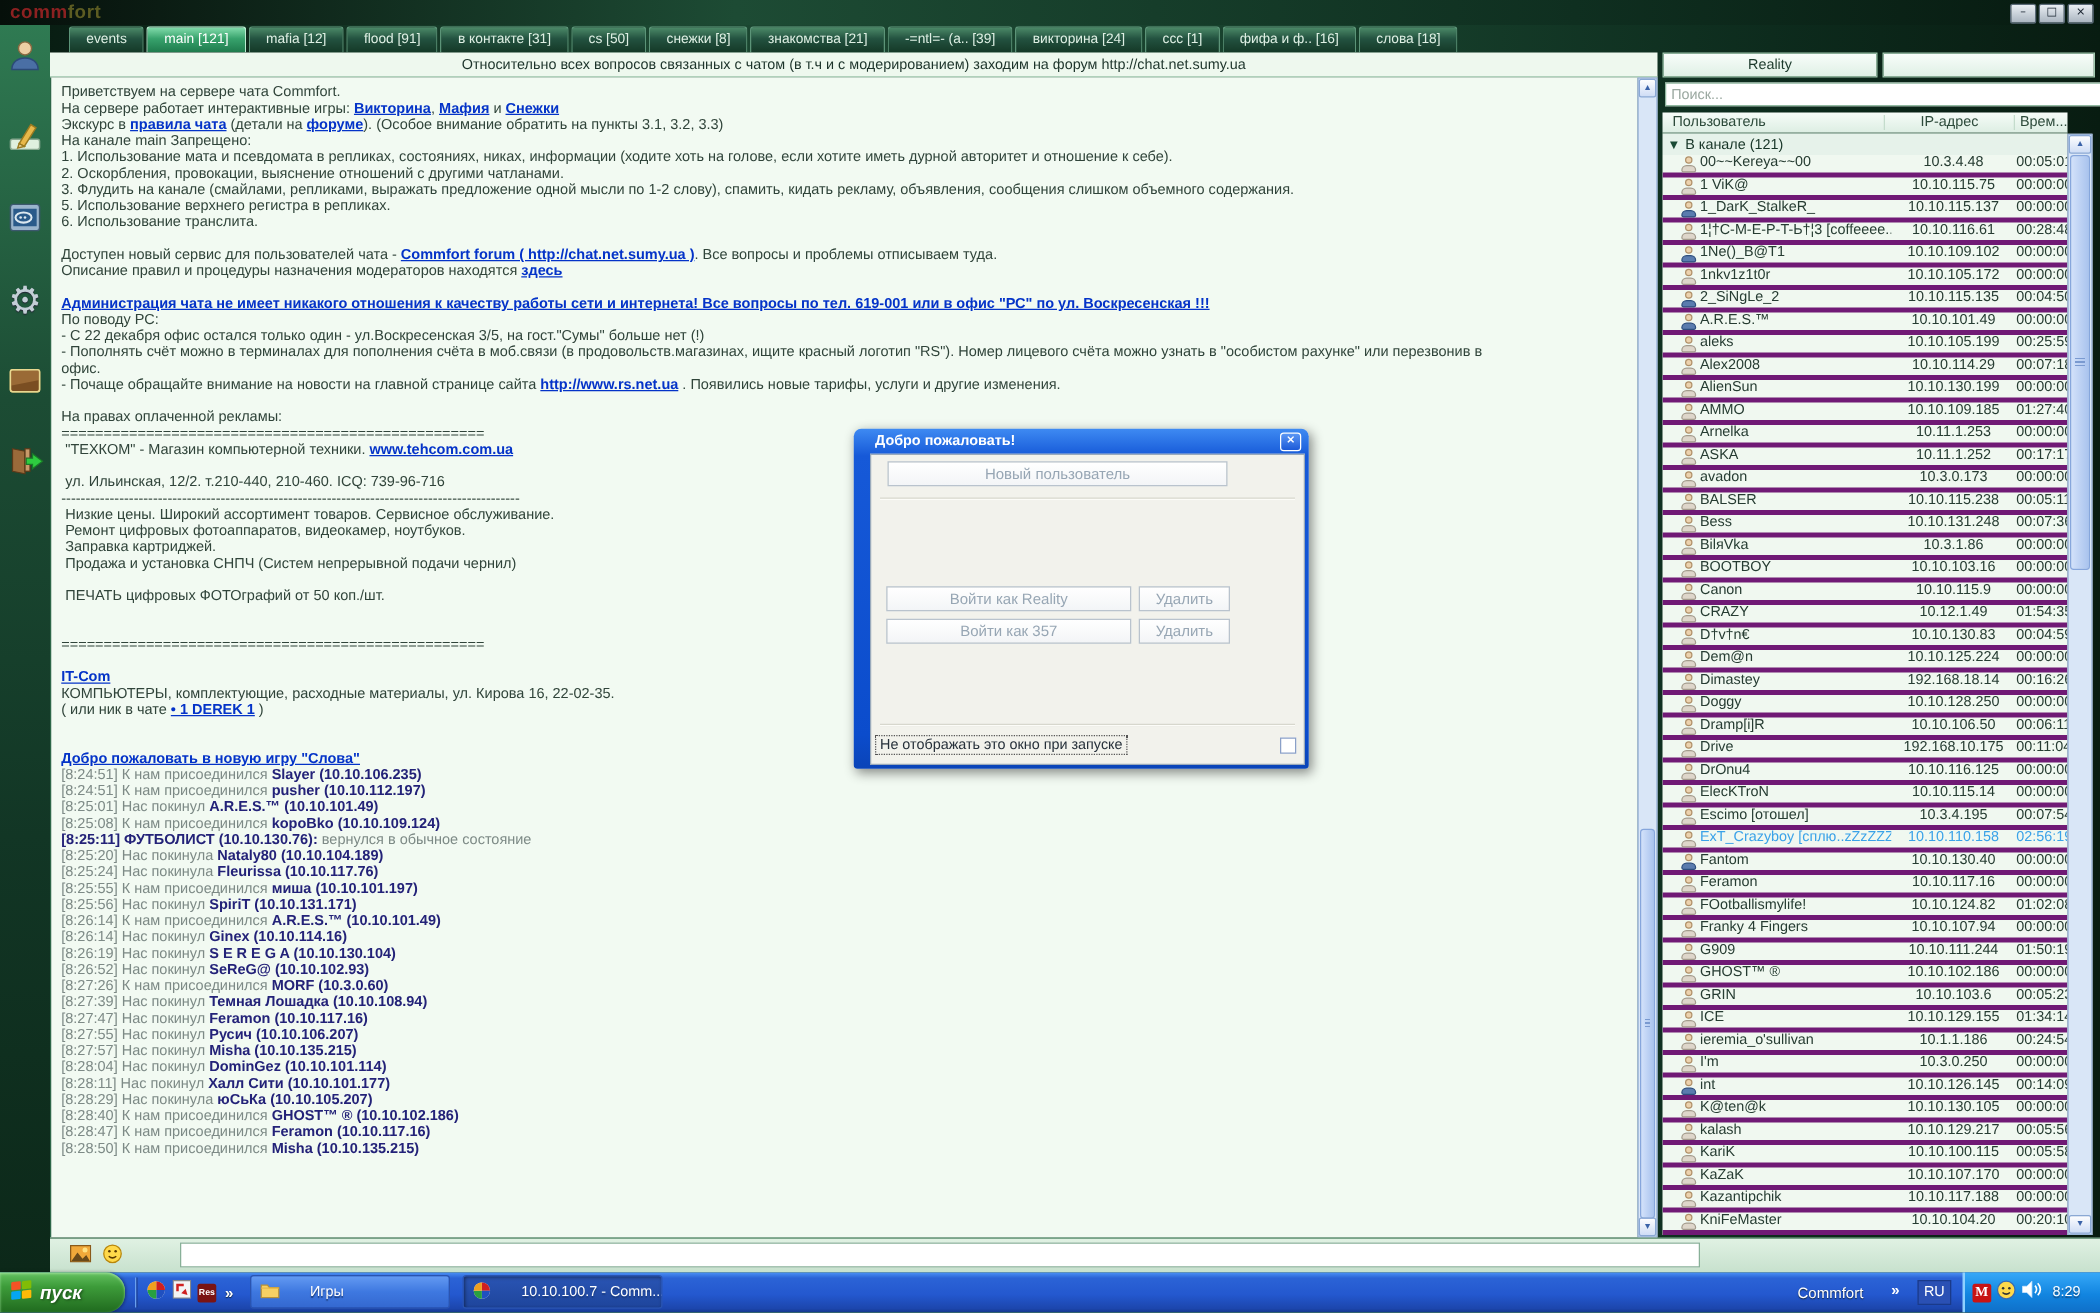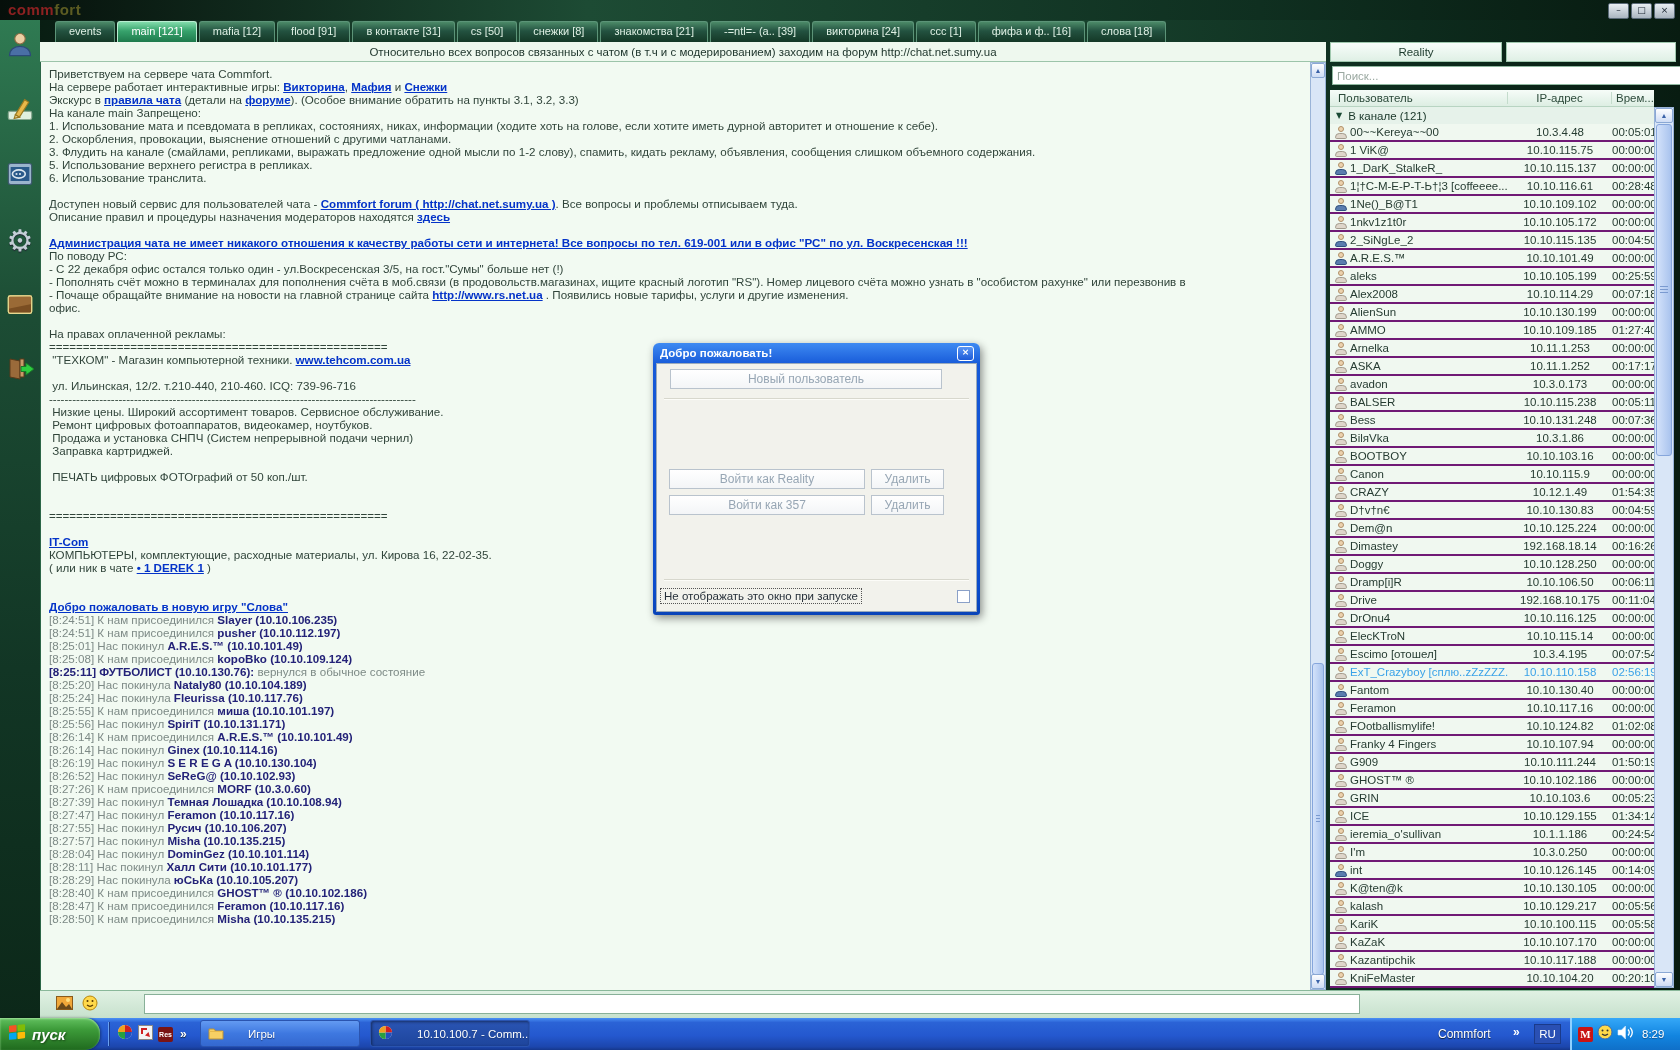--- a/index.html
+++ b/index.html
@@ -84,39 +84,39 @@
   .uheader{position:absolute;left:0;top:48px;width:324px;height:17px;display:flex;align-items:center;
     background:linear-gradient(180deg,#f6fcf8,#ddeee3);border-bottom:1px solid #b8d4c2;
     font-size:11.5px;color:#2c4a3a;box-sizing:border-box;}
   .h-name{width:178px;padding-left:8px;border-right:1px solid #c4dccc;box-sizing:border-box;}
   .h-ip{width:104px;text-align:center;border-right:1px solid #c4dccc;box-sizing:border-box;}
   .h-time{flex:1;padding-left:4px;}
   .ugroup{position:absolute;left:0;top:65px;width:324px;height:17px;background:#e6f2ea;
     display:flex;align-items:center;gap:6px;font-size:11.5px;color:#173527;padding-left:6px;box-sizing:border-box;}
   .tri{font-size:8px;color:#1a4a34;font-family:"DejaVu Sans",sans-serif;}
   .ulist{position:absolute;left:0;top:82px;width:324px;height:864px;background:#f0f8f0;overflow:hidden;}
-  .urow{display:flex;align-items:center;height:18px;border-bottom:2px solid #701a75;
-    padding-left:4px;box-sizing:border-box;font-size:11.5px;color:#263c32;}
+  .urow{display:flex;height:18px;border-bottom:4px solid #701a75;
+    padding-left:14px;box-sizing:border-box;font-size:11.5px;color:#263c32;}
   .uav{position:relative;width:16px;height:14px;flex:0 0 16px;}
   .uhead{position:absolute;top:1px;left:4px;width:6px;height:6px;border-radius:50%;
     background:#ecd2ae;border:1px solid #b09068;box-sizing:border-box;}
   .ubody{position:absolute;bottom:0;left:1px;width:12px;height:6px;border-radius:5px 5px 2px 2px;
     background:#ded6ca;border:1px solid #a39b8c;box-sizing:border-box;}
   .uav.m .ubody{background:#5a7cae;border-color:#2e4f7e;}
   .uname{width:158px;white-space:nowrap;overflow:hidden;}
   .uip{width:104px;text-align:center;}
   .utime{width:38px;text-align:right;padding-right:3px;}
   .urow.away{color:#3aa2e8;}
   .user-sb{left:324px;top:65px;width:20px;height:881px;}
   .user-sb .sb-thumb{top:16px;height:330px;}
 
   
-  .dialog{position:absolute;left:653px;top:343px;width:327px;height:272px;z-index:50;
+  .dialog{position:absolute;left:683px;top:343px;width:364px;height:272px;z-index:50;
     background:linear-gradient(180deg,#3e8af2 0%,#1659d8 8%,#0b4ccc 90%,#0a44b8 100%);
-    border-radius:6px 6px 3px 3px;box-shadow:2px 3px 9px rgba(0,0,0,.45);box-sizing:border-box;padding:0 3px 3px 3px;}
+    border-radius:6px 6px 3px 3px;box-shadow:2px 3px 9px rgba(0,0,0,.45);box-sizing:border-box;padding:0 3px 3px 13px;}
   .dtitle{height:20px;display:flex;align-items:center;justify-content:space-between;
     color:#fff;font-size:11.5px;font-weight:bold;padding:0 3px 0 4px;}
   .dclose{width:15px;height:13px;background:linear-gradient(180deg,#5a96f4,#1c5ad8);
     border:1px solid #fff;border-radius:3px;color:#fff;font-size:9px;line-height:11px;text-align:center;
     font-weight:bold;font-family:"DejaVu Sans",sans-serif;}
   .dbody{position:relative;height:249px;background:#f2f2ec;border:1px solid #9aaabb;box-sizing:border-box;}
   .dbtn{position:absolute;height:20px;background:linear-gradient(180deg,#ffffff,#f3f5f7);
     border:1px solid #b9c3cd;color:#97a6b4;font-size:12px;text-align:center;line-height:18px;
     box-sizing:border-box;cursor:default;}
   .bnew{left:13px;top:5px;width:272px;}
@@ -258,33 +258,33 @@
           <div class="chat-line"><span class="ct">5. Использование верхнего регистра в репликах.</span></div>
           <div class="chat-line"><span class="ct">6. Использование транслита.</span></div>
           <div class="chat-line">&nbsp;</div>
           <div class="chat-line"><span class="ct">Доступен новый сервис для пользователей чата - </span><span class="cl">Commfort forum ( http://chat.net.sumy.ua )</span><span class="ct">. Все вопросы и проблемы отписываем туда.</span></div>
           <div class="chat-line"><span class="ct">Описание правил и процедуры назначения модераторов находятся </span><span class="cl">здесь</span></div>
           <div class="chat-line">&nbsp;</div>
           <div class="chat-line"><span class="cl">Администрация чата не имеет никакого отношения к качеству работы сети и интернета! Все вопросы по тел. 619-001 или в офис "РС" по ул. Воскресенская !!!</span></div>
           <div class="chat-line"><span class="ct">По поводу РС:</span></div>
           <div class="chat-line"><span class="ct">- С 22 декабря офис остался только один - ул.Воскресенская 3/5, на гост."Сумы" больше нет (!)</span></div>
           <div class="chat-line"><span class="ct">- Пополнять счёт можно в терминалах для пополнения счёта в моб.связи (в продовольств.магазинах, ищите красный логотип "RS"). Номер лицевого счёта можно узнать в "особистом рахунке" или перезвонив в</span></div>
+          <div class="chat-line"><span class="ct">офис.</span></div>
           <div class="chat-line"><span class="ct">- Почаще обращайте внимание на новости на главной странице сайта </span><span class="cl">http://www.rs.net.ua</span><span class="ct"> . Появились новые тарифы, услуги и другие изменения.</span></div>
-          <div class="chat-line"><span class="ct">офис.</span></div>
           <div class="chat-line">&nbsp;</div>
           <div class="chat-line"><span class="ct">На правах оплаченной рекламы:</span></div>
           <div class="chat-line"><span class="ct">==================================================</span></div>
           <div class="chat-line"><span class="ct"> "ТЕХКОМ" - Магазин компьютерной техники. </span><span class="cl">www.tehcom.com.ua</span></div>
           <div class="chat-line">&nbsp;</div>
           <div class="chat-line"><span class="ct"> ул. Ильинская, 12/2. т.210-440, 210-460. ICQ: 739-96-716</span></div>
           <div class="chat-line"><span class="ct">-----------------------------------------------------------------------------------------------</span></div>
           <div class="chat-line"><span class="ct"> Низкие цены. Широкий ассортимент товаров. Сервисное обслуживание.</span></div>
           <div class="chat-line"><span class="ct"> Ремонт цифровых фотоаппаратов, видеокамер, ноутбуков.</span></div>
+          <div class="chat-line"><span class="ct"> Заправка картриджей.</span></div>
           <div class="chat-line"><span class="ct"> Продажа и установка СНПЧ (Систем непрерывной подачи чернил)</span></div>
-          <div class="chat-line"><span class="ct"> Заправка картриджей.</span></div>
           <div class="chat-line">&nbsp;</div>
           <div class="chat-line"><span class="ct"> ПЕЧАТЬ цифровых ФОТОграфий от 50 коп./шт.</span></div>
           <div class="chat-line">&nbsp;</div>
           <div class="chat-line">&nbsp;</div>
           <div class="chat-line"><span class="ct">==================================================</span></div>
           <div class="chat-line">&nbsp;</div>
           <div class="chat-line"><span class="cl">IT-Com</span></div>
           <div class="chat-line"><span class="ct">КОМПЬЮТЕРЫ, комплектующие, расходные материалы, ул. Кирова 16, 22-02-35.</span></div>
           <div class="chat-line"><span class="ct">( или ник в чате </span><span class="cl">• 1 DEREK 1</span><span class="ct"> )</span></div>
           <div class="chat-line">&nbsp;</div>

